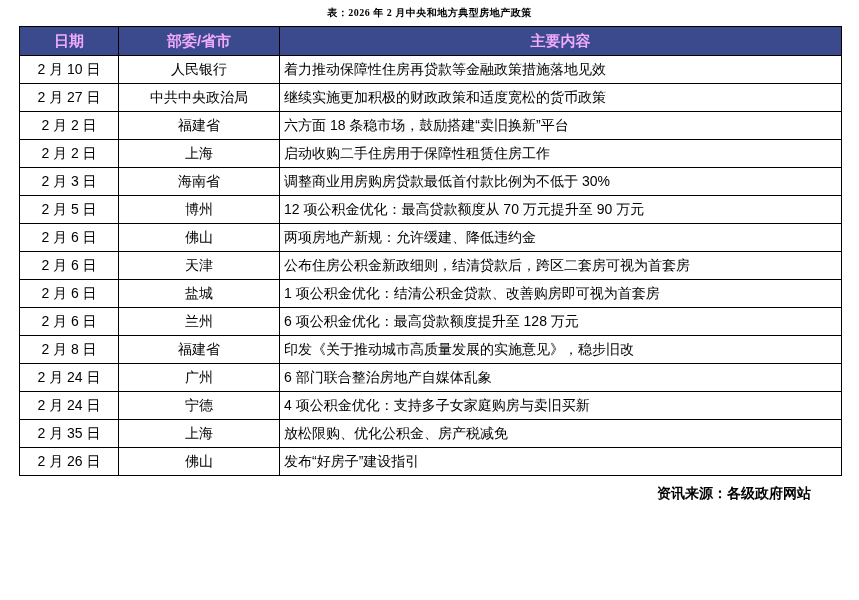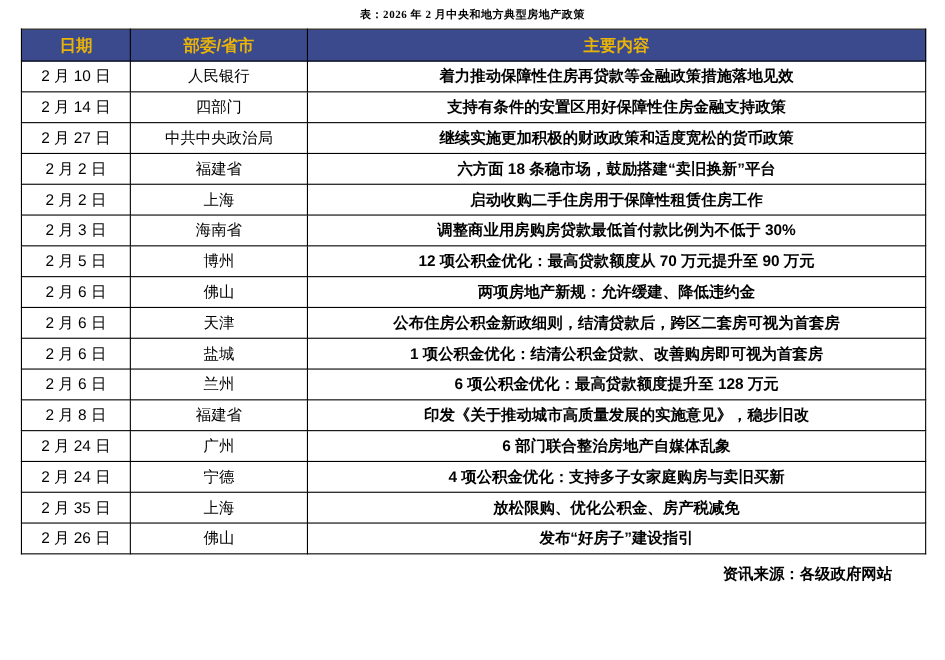--- a/index.html
+++ b/index.html
@@ -31,39 +31,39 @@
     table-layout: fixed;
     margin-left: 19px;
     margin-top: 6px;
     width: 822px;
   }
   table.policy-table col.c1 { width: 99px; }
   table.policy-table col.c2 { width: 161px; }
   table.policy-table col.c3 { width: 562px; }
   table.policy-table th {
     background: #3A4A8C;
-    color: #eab308;
+    color: #f0abfc;
     font-size: 15px;
     font-weight: bold;
     height: 28px;
     border: 1px solid #000000;
     text-align: center;
     padding: 0;
   }
   table.policy-table td {
     border: 1px solid #000000;
     height: 27px;
     font-size: 14px;
     padding: 0 4px;
     white-space: nowrap;
     overflow: hidden;
   }
   td.c-date { text-align: center; }
   td.c-org  { text-align: center; }
-  td.c-content { text-align: center; padding-left: 8px; font-weight: bold; }
+  td.c-content { text-align: left; padding-left: 8px; }
   .source {
     width: 822px;
     margin-left: 19px;
     margin-top: 9px;
     text-align: right;
     padding-right: 30px;
     box-sizing: border-box;
     font-weight: bold;
     font-size: 14px;
   }
@@ -85,25 +85,20 @@
         <th>日期</th>
         <th>部委/省市</th>
         <th>主要内容</th>
       </tr>
     </thead>
     <tbody>
       <tr>
         <td class="c-date">2 月 10 日</td>
         <td class="c-org">人民银行</td>
         <td class="c-content">着力推动保障性住房再贷款等金融政策措施落地见效</td>
-      </tr>
-      <tr>
-        <td class="c-date">2 月 14 日</td>
-        <td class="c-org">四部门</td>
-        <td class="c-content">支持有条件的安置区用好保障性住房金融支持政策</td>
       </tr>
       <tr>
         <td class="c-date">2 月 27 日</td>
         <td class="c-org">中共中央政治局</td>
         <td class="c-content">继续实施更加积极的财政政策和适度宽松的货币政策</td>
       </tr>
       <tr>
         <td class="c-date">2 月 2 日</td>
         <td class="c-org">福建省</td>
         <td class="c-content">六方面 18 条稳市场，鼓励搭建“卖旧换新”平台</td>

